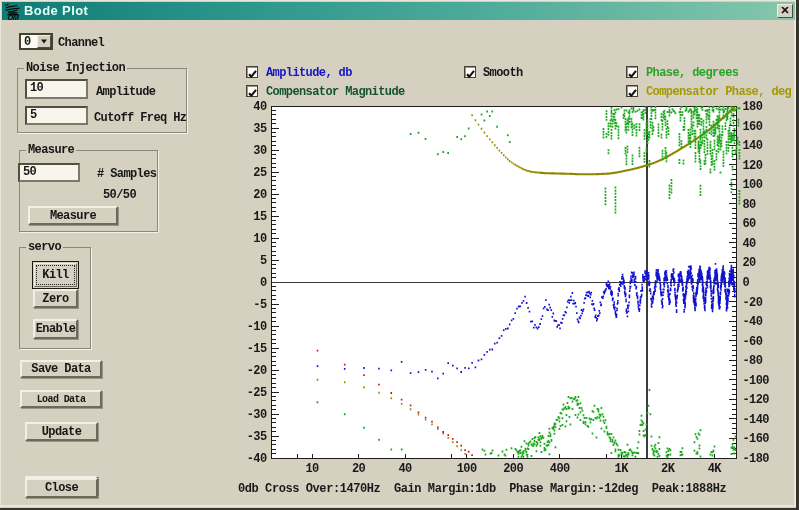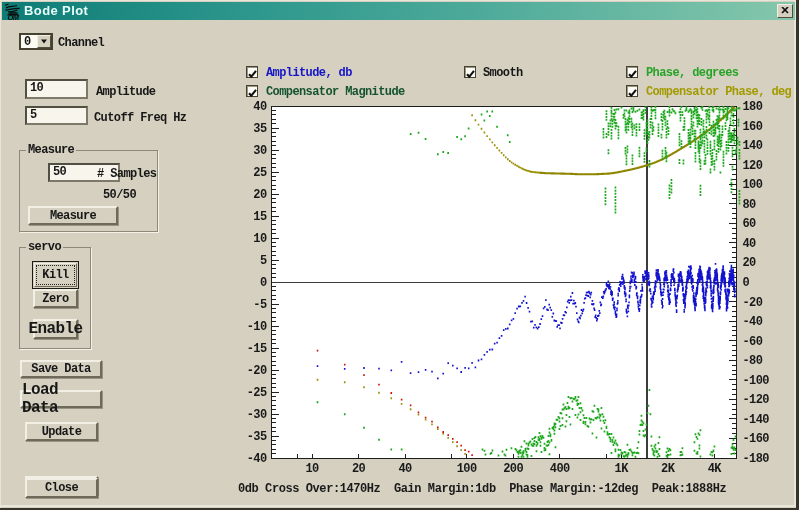--- a/index.html
+++ b/index.html
@@ -55,55 +55,58 @@
       </svg>
     </div>
 
   <div class="combo" style="left:19px;top:33px;width:34px;height:17px">
     <div class="fld">0</div>
       <div class="arr"></div>
   </div>
   <div class="lbl" style="left:58px;top:36px">Channel</div>
 
 
+  <div class="grp" style="left:17px;top:68px;width:170px;height:65px">
+      <span>Noise Injection</span>
+    </div>
   <div class="entry" style="left:25px;top:79px;width:63px;height:20px">10</div>
   <div class="lbl" style="left:96px;top:85px">Amplitude</div>
   <div class="entry" style="left:25px;top:106px;width:63px;height:19px">5</div>
   <div class="lbl" style="left:94px;top:111px">Cutoff Freq Hz</div>
 
   <div class="grp" style="left:19px;top:150px;width:139px;height:82px">
       <span>Measure</span>
     </div>
-  <div class="entry" style="left:48px;top:163px;width:72px;height:19px">50</div>
+  <div class="entry" style="left:18px;top:163px;width:62px;height:19px">50</div>
   <div class="lbl" style="left:97px;top:167px"># Samples</div>
   <div class="lbl" style="left:103px;top:188px">50/50</div>
   <div class="btn" style="left:28px;top:206px;width:90px;height:19px">
       <span style="font-size:12px">Measure</span>
     </div>
 
   <div class="grp" style="left:19px;top:247px;width:72px;height:102px">
       <span>servo</span>
     </div>
   <div class="btn" style="left:32px;top:261px;width:47px;height:28px;border-width:1px;border-color:#1c1a12;box-shadow:none">
      <div style="position:absolute;inset:1px;border:1px solid;border-color:#f2efe4 #6e6a5a #6e6a5a #f2efe4"></div>
      <div style="position:absolute;inset:3px;border:1px dotted #222"></div>
      <span style="font-size:12px;position:relative">Kill</span>
     </div>
   <div class="btn" style="left:33px;top:289px;width:45px;height:19px">
       <span style="font-size:12px">Zero</span>
     </div>
   <div class="btn" style="left:33px;top:319px;width:45px;height:20px">
-      <span style="font-size:16px">Enable</span>
+      <span style="font-size:12px">Enable</span>
     </div>
 
   <div class="btn" style="left:20px;top:360px;width:82px;height:18px">
       <span style="font-size:12px">Save Data</span>
     </div>
   <div class="btn" style="left:20px;top:390px;width:82px;height:18px">
-      <span style="font-size:16px">Load Data</span>
+      <span style="font-size:10px">Load Data</span>
     </div>
   <div class="btn" style="left:25px;top:422px;width:73px;height:19px">
       <span style="font-size:12px">Update</span>
     </div>
   <div class="btn" style="left:25px;top:476px;width:73px;height:19px">
       <span style="font-size:12px">Help</span>
     </div>
   <div class="btn" style="left:25px;top:478px;width:73px;height:20px">
       <span style="font-size:12px">Close</span>
     </div>

